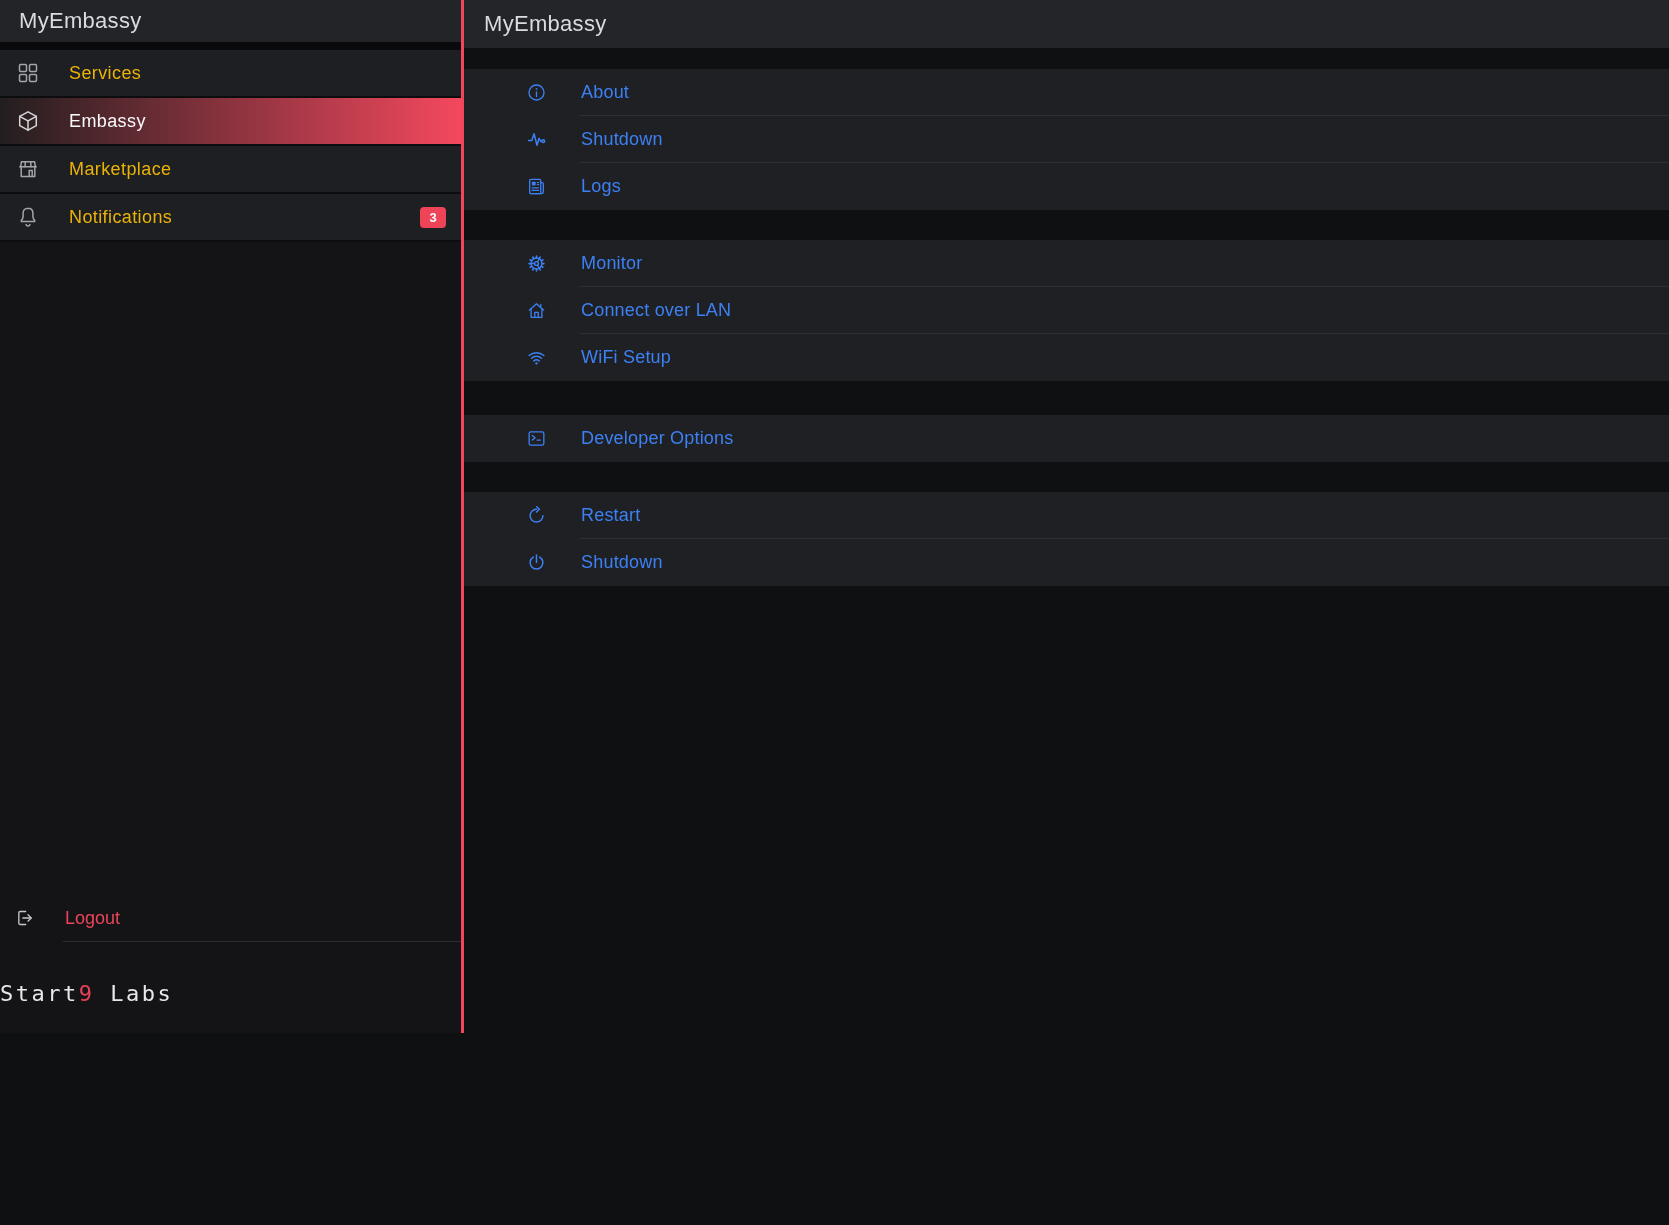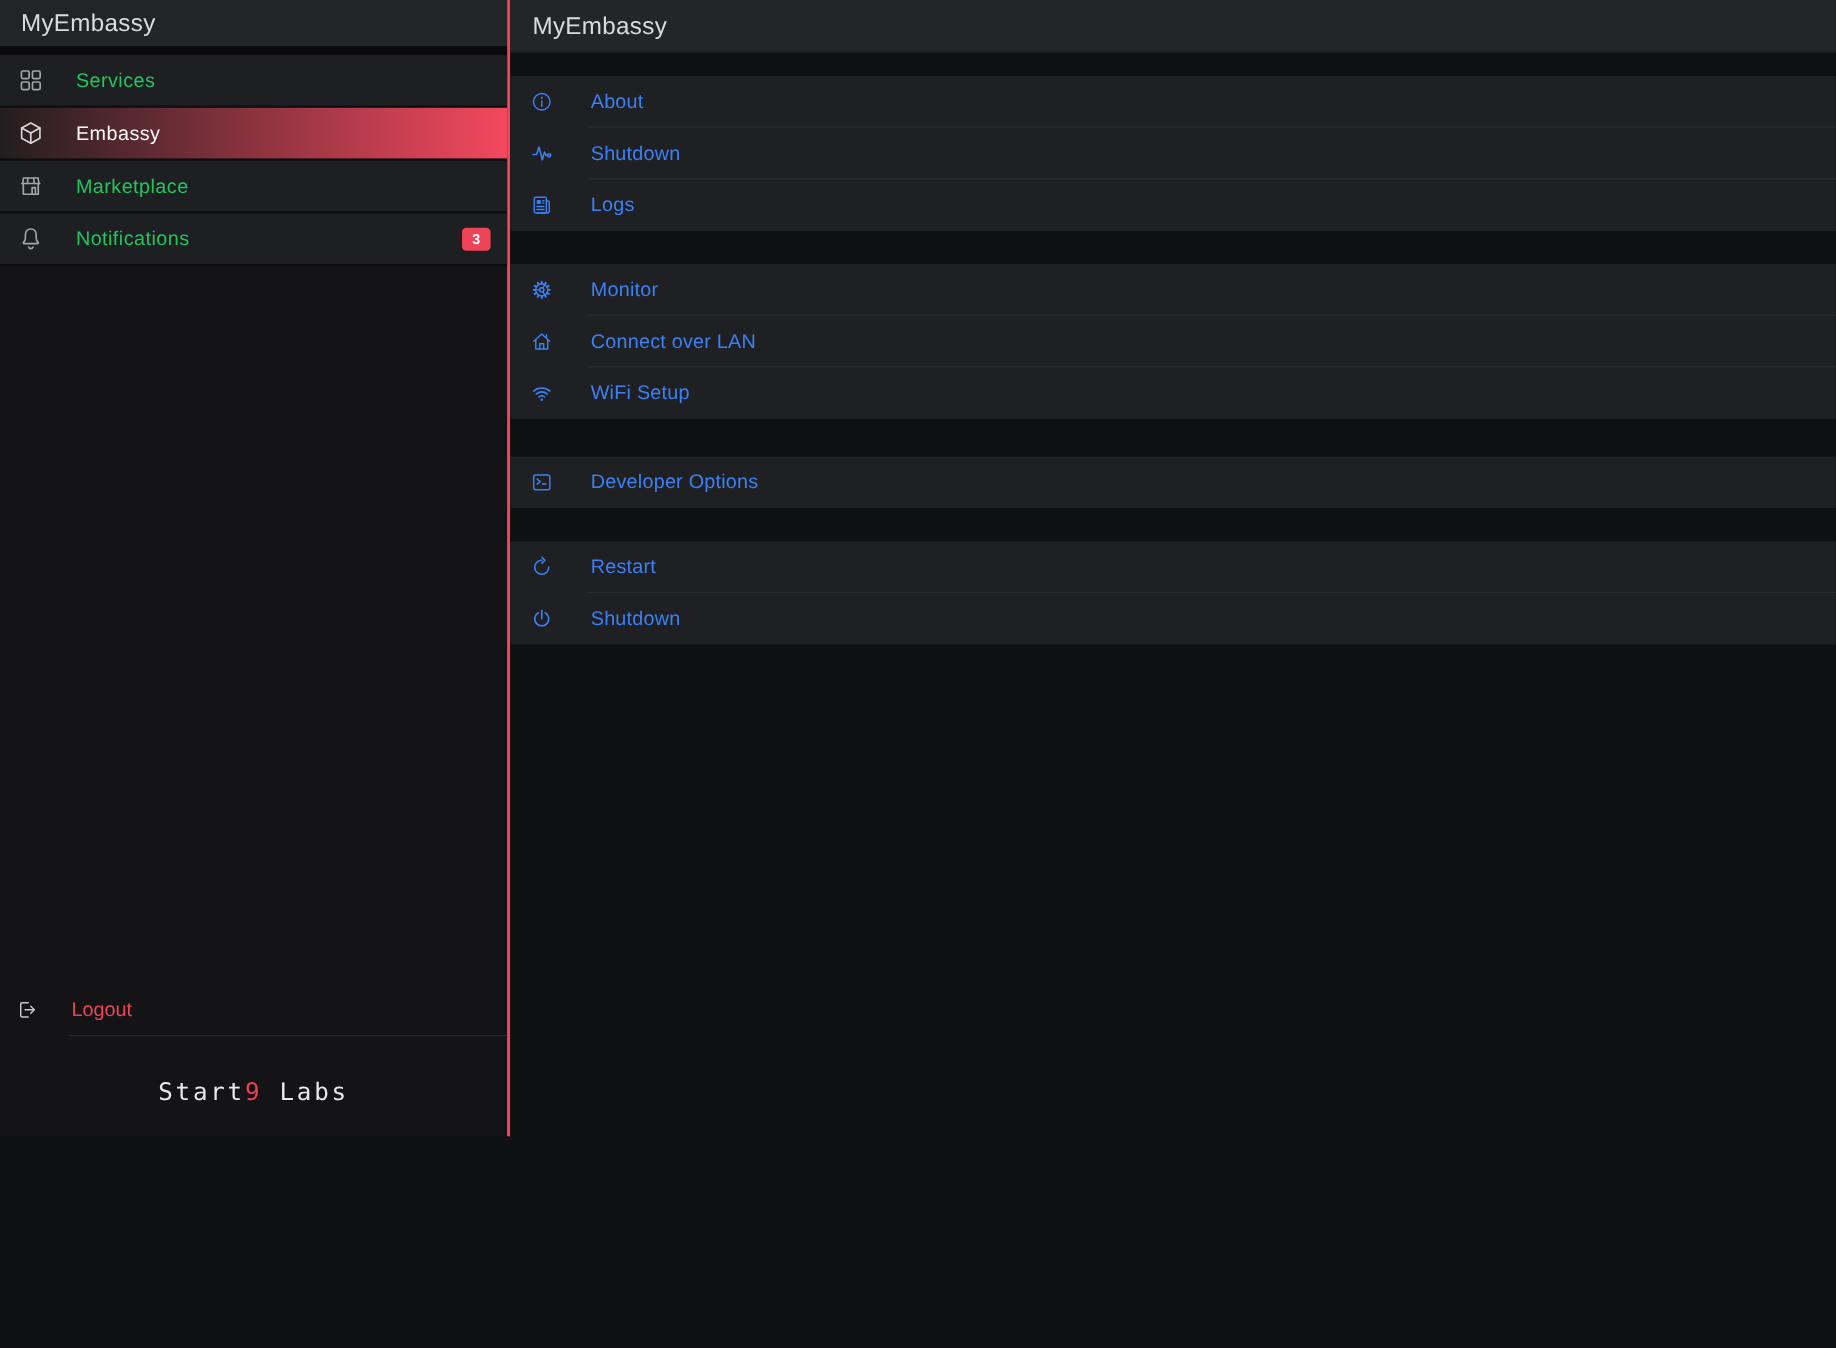--- a/index.html
+++ b/index.html
@@ -13,45 +13,45 @@
            border-right:3px solid #f3455b;display:flex;flex-direction:column;
            box-sizing:border-box;}
   .side-header{height:42px;background:#232428;display:flex;align-items:center;
                padding-left:19px;font-size:22px;color:#dadbde;letter-spacing:.3px;}
   .side-strip{height:8px;background:#0a0a0c;}
   .side-menu{background:#0d0d0f;}
   .side-item{height:46px;margin-bottom:2px;background:#1e1f22;display:flex;
              align-items:center;padding-left:16px;cursor:pointer;}
   .side-item .sicon{width:24px;height:24px;color:#a3a5aa;display:flex;
                     align-items:center;justify-content:center;flex:0 0 24px;}
-  .side-item .slabel{margin-left:29px;font-size:18px;color:#22c55e;letter-spacing:.4px;}
+  .side-item .slabel{margin-left:29px;font-size:18px;color:#eab308;letter-spacing:.4px;}
   .side-item.active{background:linear-gradient(to right,#221e1f,#f4485e);}
   .side-item.active .slabel{color:#fafafb;}
   .side-item.active .sicon{color:#d6d6d9;}
   .badge{margin-left:auto;margin-right:15px;background:#ef4458;color:#fff;
          font-size:13px;font-weight:bold;line-height:21px;min-width:26px;height:21px;
          text-align:center;border-radius:4px;}
   .side-spacer{flex:1;}
   .logout-row{height:46px;display:flex;align-items:center;padding-left:15px;cursor:pointer;}
   .logout-row .sicon{width:20px;height:20px;color:#c7c8cc;flex:0 0 20px;
                      display:flex;align-items:center;justify-content:center;}
   .logout-row .logout-label{margin-left:30px;font-size:18px;color:#eb4458;}
   .logout-divider{height:1px;background:#2c2d31;margin-left:63px;}
-  .brand{height:91px;display:flex;align-items:center;justify-content:center;
+  .brand{height:91px;display:flex;align-items:center;
          padding-top:12px;box-sizing:border-box;
          font-family:"DejaVu Sans Mono", monospace;font-size:22px;
          letter-spacing:2.5px;color:#e8e8ea;white-space:pre;}
   .brand .accent{color:#e84158;}
 
   
   .main{flex:1;display:flex;flex-direction:column;background:#0f1012;}
   .main-header{height:48px;background:#242529;display:flex;align-items:center;
                padding-left:20px;font-size:22px;color:#dadbde;letter-spacing:.3px;}
   .content{flex:1;padding-top:21px;background:#0f1012;}
-  .group{background:#1f2023;}
+  .group{background:#1f2023;padding-left:44px;}
   .group{margin-bottom:30px;}
   .group.gap-lg{margin-bottom:34px;}
   .item{height:47px;display:flex;align-items:center;padding-left:18px;
         position:relative;cursor:pointer;}
   .group .item:not(:last-child)::after{content:"";position:absolute;left:71px;right:0;
         bottom:0;height:1px;background:#2d2e32;}
   .item .micon{width:21px;height:21px;color:#3c80f4;flex:0 0 21px;
                display:flex;align-items:center;justify-content:center;}
   .item .mlabel{margin-left:34px;font-size:18px;color:#3c80f4;letter-spacing:.2px;}
   svg{display:block;width:100%;height:100%;}

